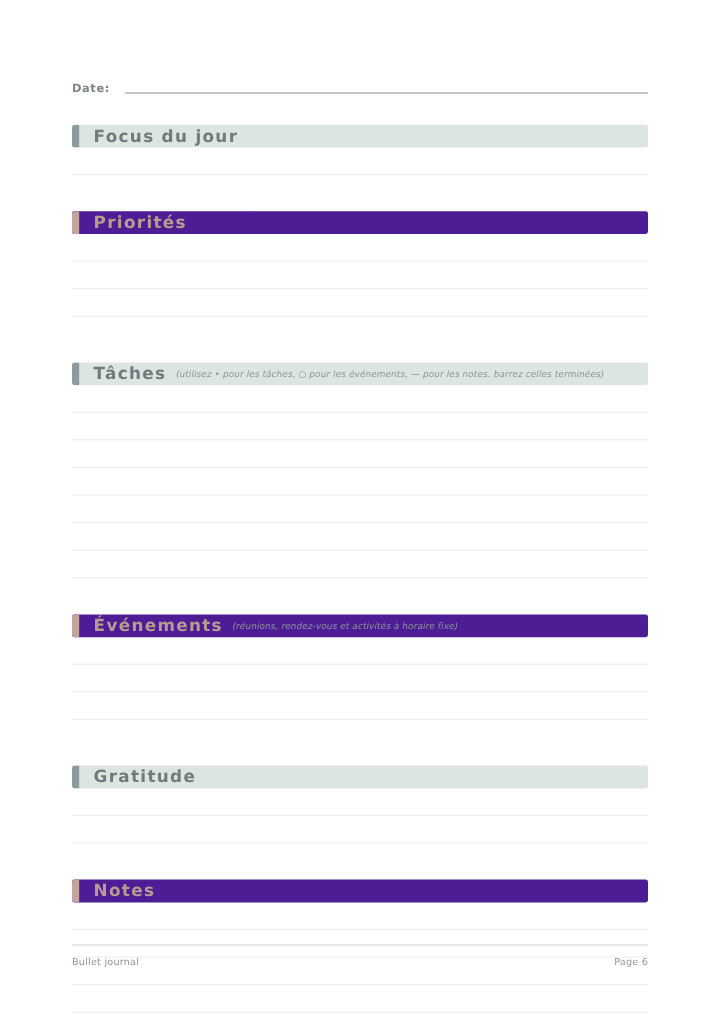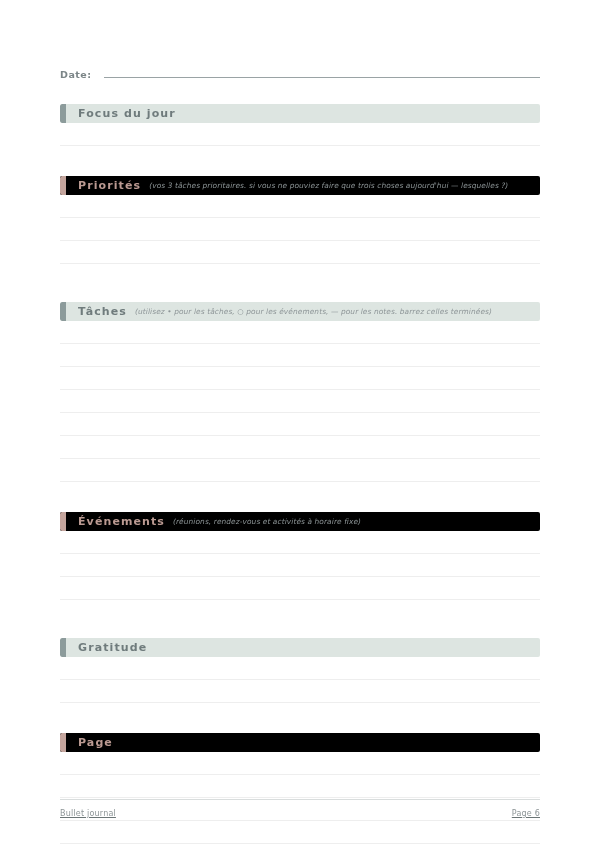--- a/index.html
+++ b/index.html
@@ -61,42 +61,42 @@
   }
   .section-header .accent {
     position: absolute;
     left: 0;
     top: 0;
     bottom: 0;
     width: 6px;
     border-radius: 2px 0 0 2px;
   }
   .section-title {
-    font-size: 11px;
+    font-size: 14px;
     font-weight: bold;
     letter-spacing: 1.1px;
     white-space: nowrap;
   }
   .section-hint {
     font-size: 7.4px;
     font-style: italic;
     letter-spacing: 0.1px;
     color: #8d9597;
     padding-left: 8px;
     white-space: nowrap;
     overflow: hidden;
   }
 
   
   .theme-sage .section-header { background: #dde5e1; }
   .theme-sage .accent { background: #8c9b9b; }
   .theme-sage .section-title { color: #6f7b7c; }
 
   
-  .theme-rose .section-header { background: #000000; }
+  .theme-rose .section-header { background: #4c1d95; }
   .theme-rose .accent { background: #c4a59d; }
   .theme-rose .section-title { color: #bb9a92; }
 
   
   .lines {
     margin-top: 0;
   }
   .line {
     height: 22px;
     border-bottom: 1px solid #eeeeee;
@@ -104,22 +104,21 @@
 
   .gap-sm { height: 18px; }
   .gap-md { height: 30px; }
   .gap-lg { height: 38px; }
 
   
   .footer {
     position: absolute;
     left: 60px;
     right: 60px;
-    bottom: 30px;
-    text-decoration: underline;
+    bottom: 42px;
   }
   .footer-rule {
     border-top: 1px solid #d9dddd;
     margin-bottom: 9px;
   }
   .footer-row {
     display: flex;
     justify-content: space-between;
     align-items: center;
     font-size: 8px;
@@ -145,21 +144,20 @@
         </div>
         <div class="lines">
           <div class="line"></div>
         </div>
         <div class="gap-md"></div>
       </div>
       <div class="section theme-rose">
         <div class="section-header">
           <span class="accent"></span>
           <span class="section-title">Priorités</span>
-          <span class="section-hint">(vos 3 tâches prioritaires. si vous ne pouviez faire que trois choses aujourd'hui — lesquelles ?)</span>
         </div>
         <div class="lines">
           <div class="line"></div>
           <div class="line"></div>
           <div class="line"></div>
         </div>
         <div class="gap-lg"></div>
       </div>
       <div class="section theme-sage">
         <div class="section-header">
@@ -198,21 +196,21 @@
         </div>
         <div class="lines">
           <div class="line"></div>
           <div class="line"></div>
         </div>
         <div class="gap-md"></div>
       </div>
       <div class="section theme-rose">
         <div class="section-header">
           <span class="accent"></span>
-          <span class="section-title">Page</span>
+          <span class="section-title">Notes</span>
         </div>
         <div class="lines">
           <div class="line"></div>
           <div class="line"></div>
           <div class="line"></div>
           <div class="line"></div>
         </div>
         <div class="gap-sm"></div>
       </div>
     </div>

